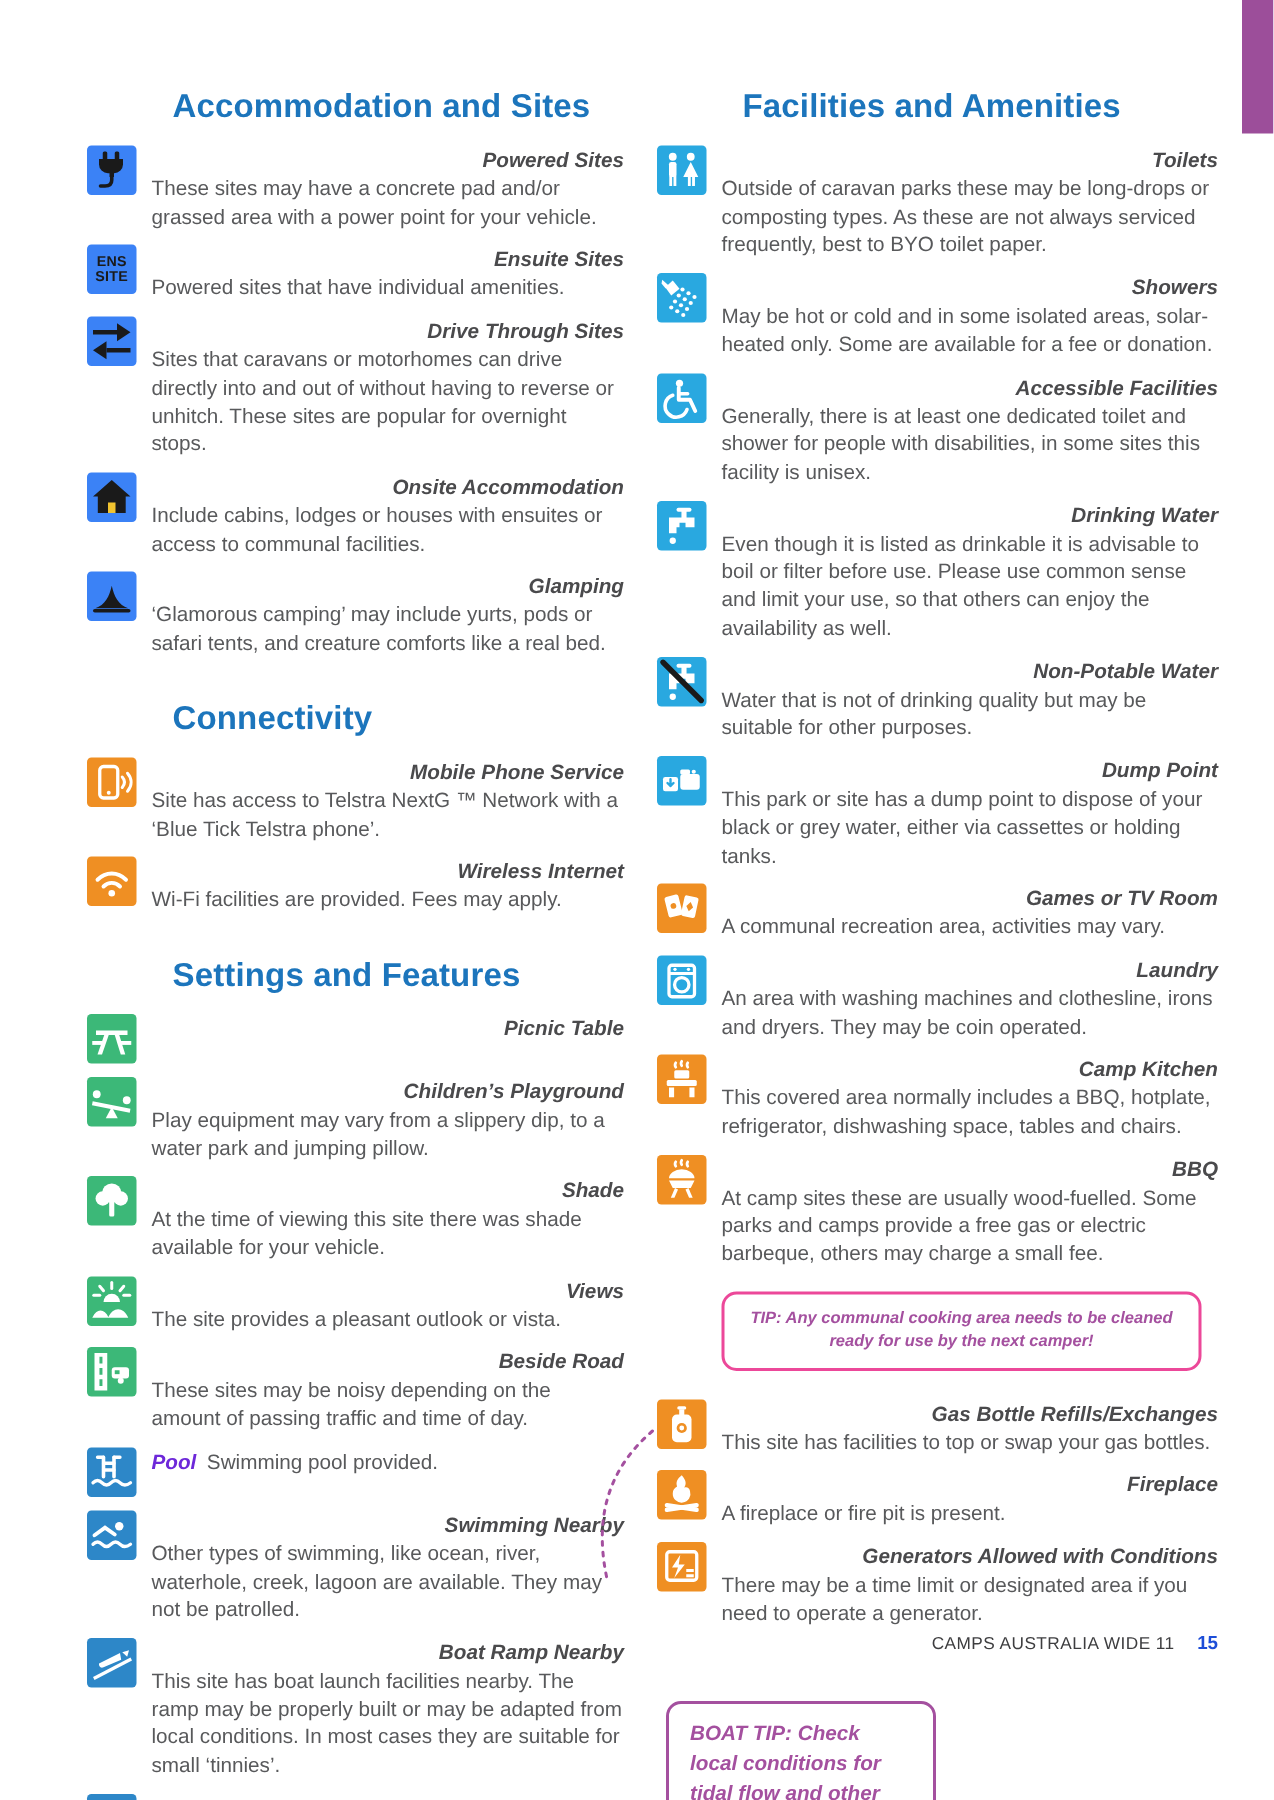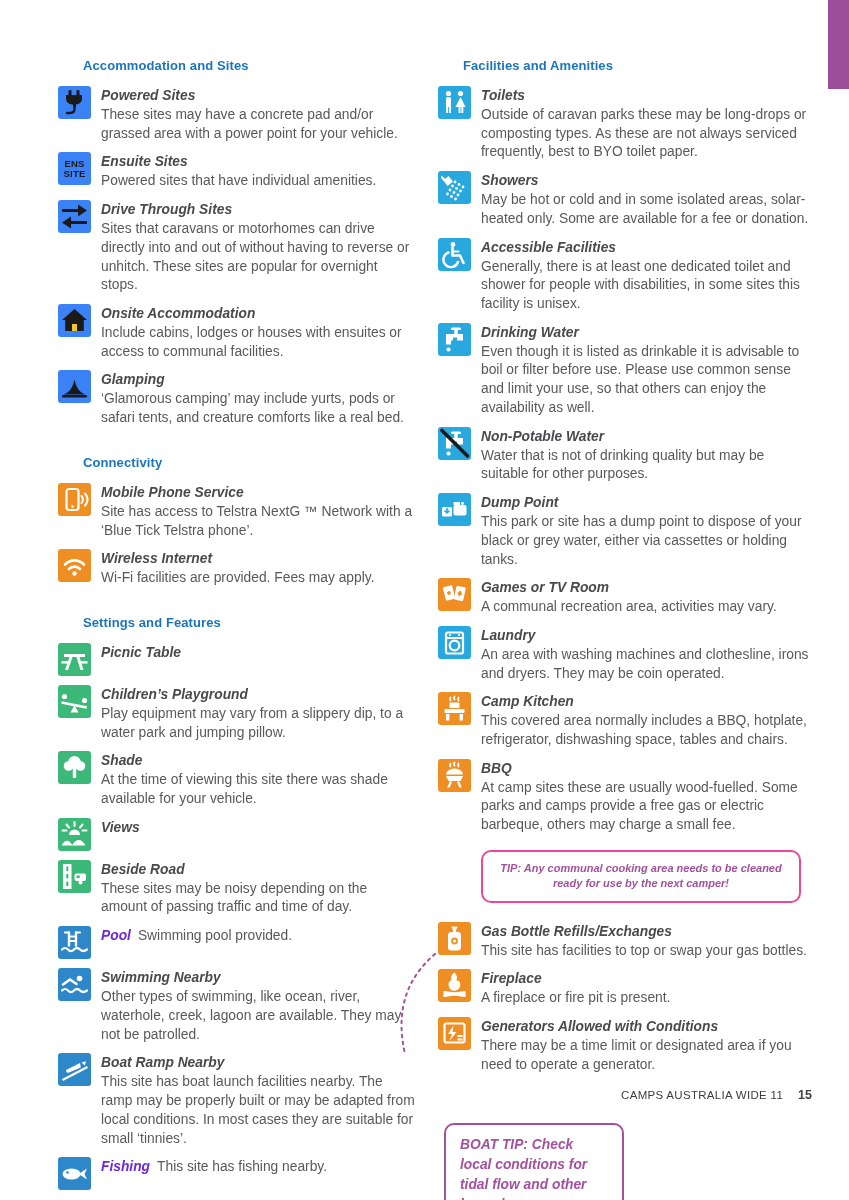--- a/index.html
+++ b/index.html
@@ -6,60 +6,60 @@
   body{
     width:849px;height:1200px;position:relative;overflow:hidden;
     background:#ffffff;
     font-family:"Liberation Sans","DejaVu Sans",sans-serif;
   }
   .col{position:absolute;top:58px;}
   .col-left{left:58px;width:358px;}
   .col-right{left:438px;width:374px;}
   .section{margin-bottom:27px;}
   .heading{
-    font-size:13px;font-weight:bold;color:#1C75BC;
-    margin:0 0 13px 25px;letter-spacing:.1px;
+    font-size:22px;font-weight:bold;color:#1C75BC;
+    margin:0 0 13px 57px;letter-spacing:.1px;
   }
   .item{display:flex;gap:10px;margin-bottom:9px;}
   .icon{
     width:33px;height:33px;flex:0 0 33px;border-radius:3px;
     display:flex;align-items:center;justify-content:center;overflow:hidden;
   }
   .icon svg{display:block;}
   .bg-yellow{background:#3b82f6;}
   .bg-orange{background:#EF8F23;}
   .bg-green{background:#3CB878;}
   .bg-blue{background:#2D87C8;}
   .bg-lblue{background:#29A8E0;}
   .ens-text{
     font-weight:800;font-size:9.5px;line-height:1.05;color:#1a1a1a;
     text-align:center;width:26px;letter-spacing:.2px;
   }
   .txt{flex:1;padding-top:1px;}
-  .t{font-size:13.8px;font-weight:bold;font-style:italic;color:#4a4a4c;line-height:1.3;margin:0 0 1px 0;}
+  .t{font-size:13.8px;font-weight:bold;font-style:italic;color:#4a4a4c;line-height:1.3;margin:0 0 1px 0;text-align:right;}
   .d{font-size:13.8px;color:#58595B;line-height:1.36;margin:0;}
   .t-inline{font-weight:bold;font-style:italic;color:#6d28d9;margin-right:7px;}
   .tipbox{
     border:2px solid #ec4899;border-radius:10px;color:#A4509F;
     font-size:11px;font-weight:bold;font-style:italic;line-height:1.4;
     padding:9px 12px;margin:15px 0 19px 43px;width:292px;text-align:center;
   }
   .boat-tipbox{
     border:2px solid #A4509F;border-radius:10px;color:#A4509F;
     font-size:13.8px;font-weight:bold;font-style:italic;line-height:1.45;
     padding:10px 14px;margin:48px 0 0 6px;width:148px;text-align:left;
   }
   .corner-tab{position:absolute;top:0;right:0;width:21px;height:89px;background:#9C4E9A;}
   .dotted-arc{position:absolute;left:381px;top:948px;}
   .footer{
     position:absolute;top:1088px;right:37px;
     display:flex;align-items:baseline;gap:15px;
   }
   .footer .book{font-size:11.5px;color:#3d3d3f;letter-spacing:.3px;}
-  .footer .pg{font-size:12.5px;font-weight:bold;color:#404040;}
+  .footer .pg{font-size:12.5px;font-weight:bold;color:#1d4ed8;}
 </style>
 </head>
 <body>
 
 <div class="corner-tab"></div>
 
 <div class="col col-left">
 
   <div class="section">
     <h2 class="heading">Accommodation and Sites</h2>
@@ -227,20 +227,21 @@
               <path d="M4.5 12.5h4"></path>
               <path d="M24.5 12.5h4"></path>
             </g>
             <path d="M11 17a5.5 5.5 0 0 1 11 0z"></path>
             <path d="M3.5 27.5c3-6.5 8-6.5 11 0z"></path>
             <path d="M14 27.5c3.5-7.5 10-7.5 13.5 0z"></path>
           </svg>
       </div>
       <div class="txt">
           <div class="t">Views</div>
+      <p class="d">The site provides a pleasant outlook or vista.</p>
         </div>
     </div>
 
     <div class="item">
       <div class="icon bg-green">
         <svg width="33" height="33" viewBox="0 0 33 33">
             <rect x="5" y="4" width="8.5" height="25" fill="#fff"></rect>
             <g fill="#3CB878">
               <rect x="8.3" y="6.5" width="2" height="4.5"></rect>
               <rect x="8.3" y="14" width="2" height="4.5"></rect>

